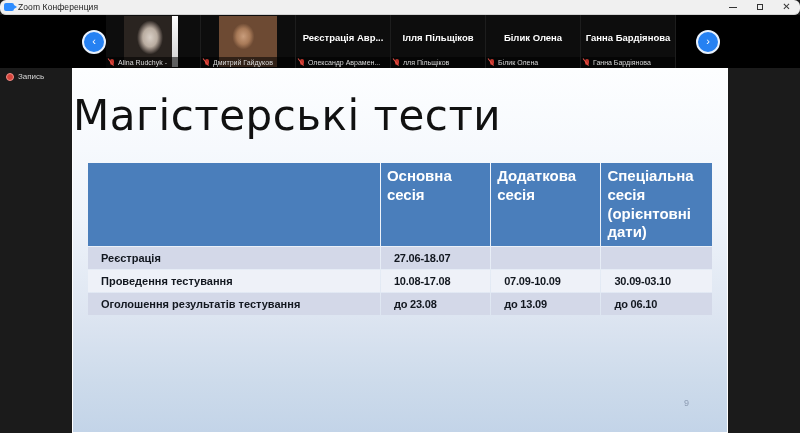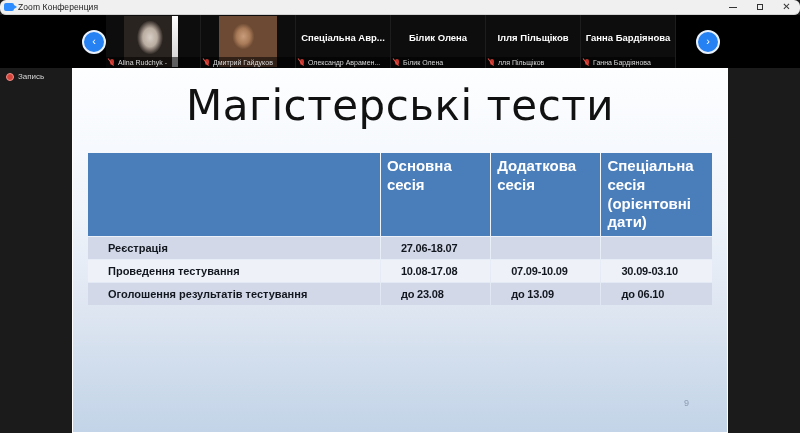--- a/index.html
+++ b/index.html
@@ -152,25 +152,24 @@
   .slide {
     position: absolute; left: 72px; top: 53px;
     width: 656px; height: 365px;
     background: linear-gradient(180deg,
         #fdfeff 0%, #f6f9fd 22%, #eef3fa 42%,
         #dde5f1 68%, #cddbeb 86%, #c3d4e8 100%);
     border: 1px solid #ffffff;
     overflow: hidden;
   }
   .slide-title {
-    text-align: center;
     font-size: 42px;
     color: #111111;
     letter-spacing: .5px;
-    margin-top: 12px;
+    margin-top: 22px;
     font-weight: normal;
     font-family: "DejaVu Sans", sans-serif;
   }
 
   .tbl-wrap { padding: 0 14px; margin-top: 22px; }
   table.sched {
     width: 100%;
     border-collapse: separate;
     border-spacing: 1px;
     table-layout: fixed;
@@ -190,21 +189,21 @@
     vertical-align: top;
     line-height: 1.25;
     height: 32px;
   }
   table.sched th.blank { background: #4a7ebb; }
 
   table.sched td {
     font-size: 11px;
     color: #12171f;
     font-weight: bold;
-    padding: 4px 20px;
+    padding: 4px 13px;
     line-height: 1.28;
     vertical-align: middle;
   }
   td.lbl { text-align: left; }
   td.val { text-align: left; font-size: 14px; letter-spacing: -.2px; }
 
   tr.band-a td { background: #d3d8e8; }
   tr.band-b td { background: #eef1f8; }
 
   .slide-number {
@@ -253,40 +252,40 @@
       <div class="tile">
         <div class="photo-b"></div>
         <div class="tile-name-big"></div>
         <div class="tile-label">
           <span class="mic-muted"></span>
           <span>Дмитрий Гайдуков</span>
         </div>
       </div>
 
       <div class="tile">
-        <div class="tile-name-big">Спеціальна  Авр...</div>
+        <div class="tile-name-big">Реєстрація  Авр...</div>
         <div class="tile-label">
           <span class="mic-muted"></span>
           <span>Олександр Аврамен...</span>
         </div>
       </div>
 
       <div class="tile">
+        <div class="tile-name-big">Ілля Пільщіков</div>
+        <div class="tile-label">
+          <span class="mic-muted"></span>
+          <span>лля Пільщіков</span>
+        </div>
+      </div>
+
+      <div class="tile">
         <div class="tile-name-big">Білик Олена</div>
         <div class="tile-label">
           <span class="mic-muted"></span>
           <span>Білик Олена</span>
-        </div>
-      </div>
-
-      <div class="tile">
-        <div class="tile-name-big">Ілля Пільщіков</div>
-        <div class="tile-label">
-          <span class="mic-muted"></span>
-          <span>лля Пільщіков</span>
         </div>
       </div>
 
       <div class="tile">
         <div class="tile-name-big">Ганна  Бардіянова</div>
         <div class="tile-label">
           <span class="mic-muted"></span>
           <span>Ганна Бардіянова</span>
         </div>
       </div>

